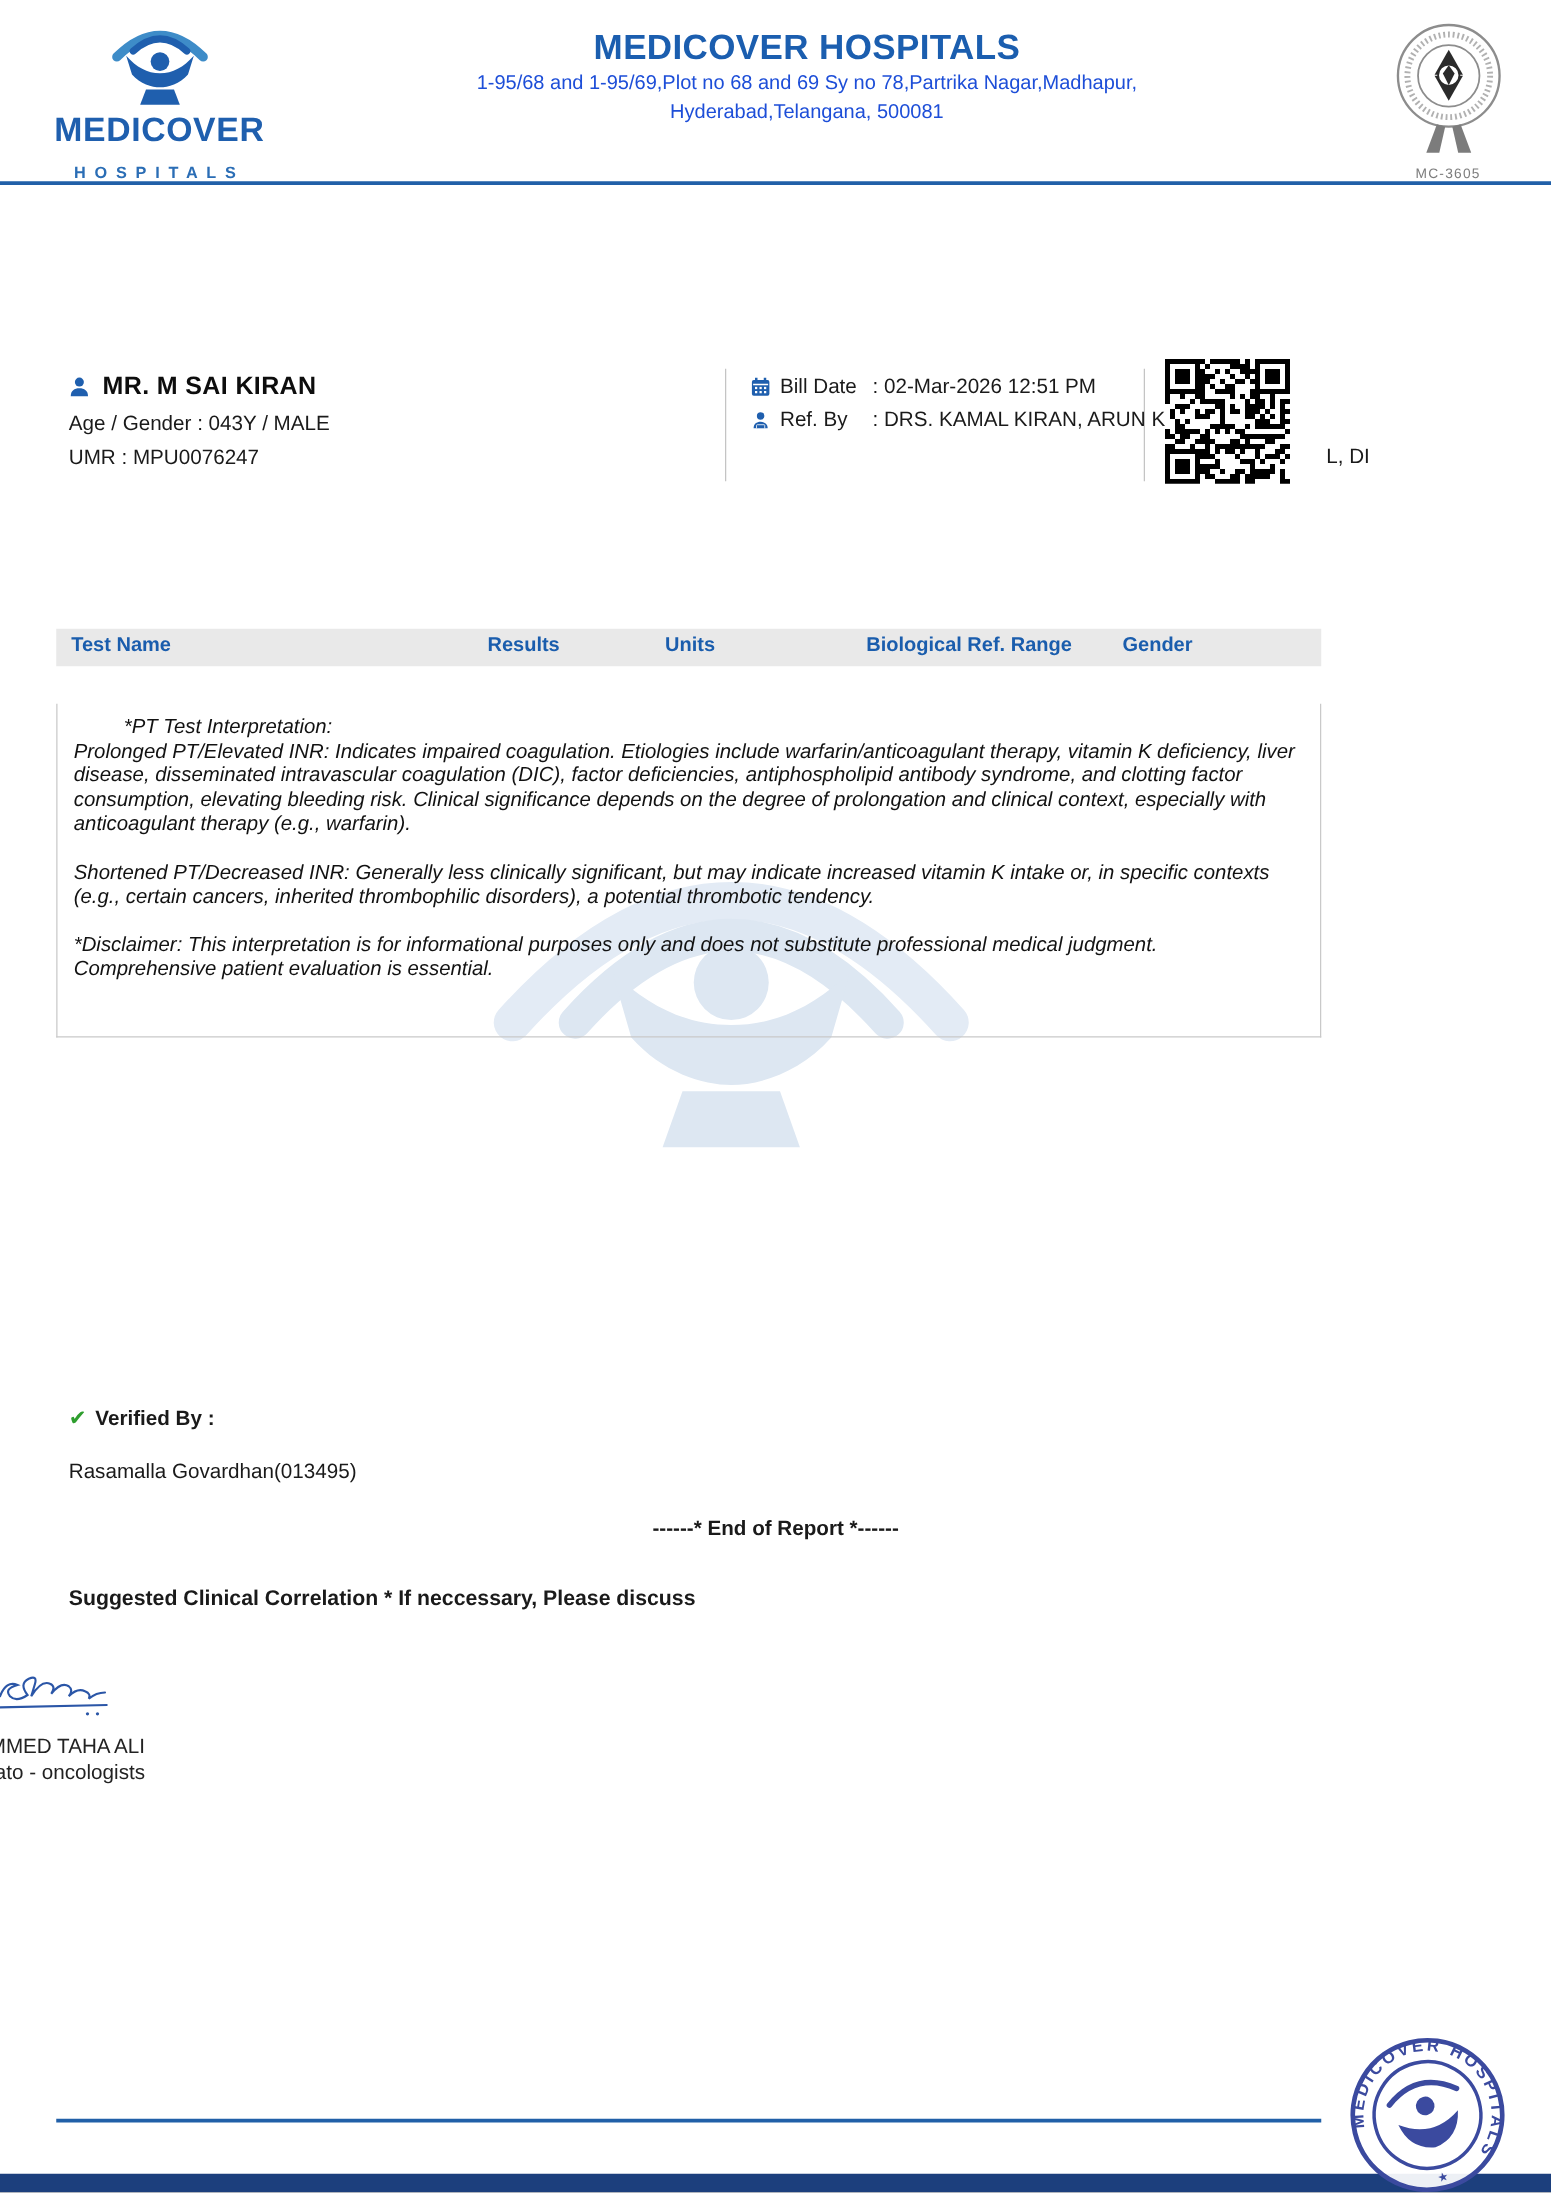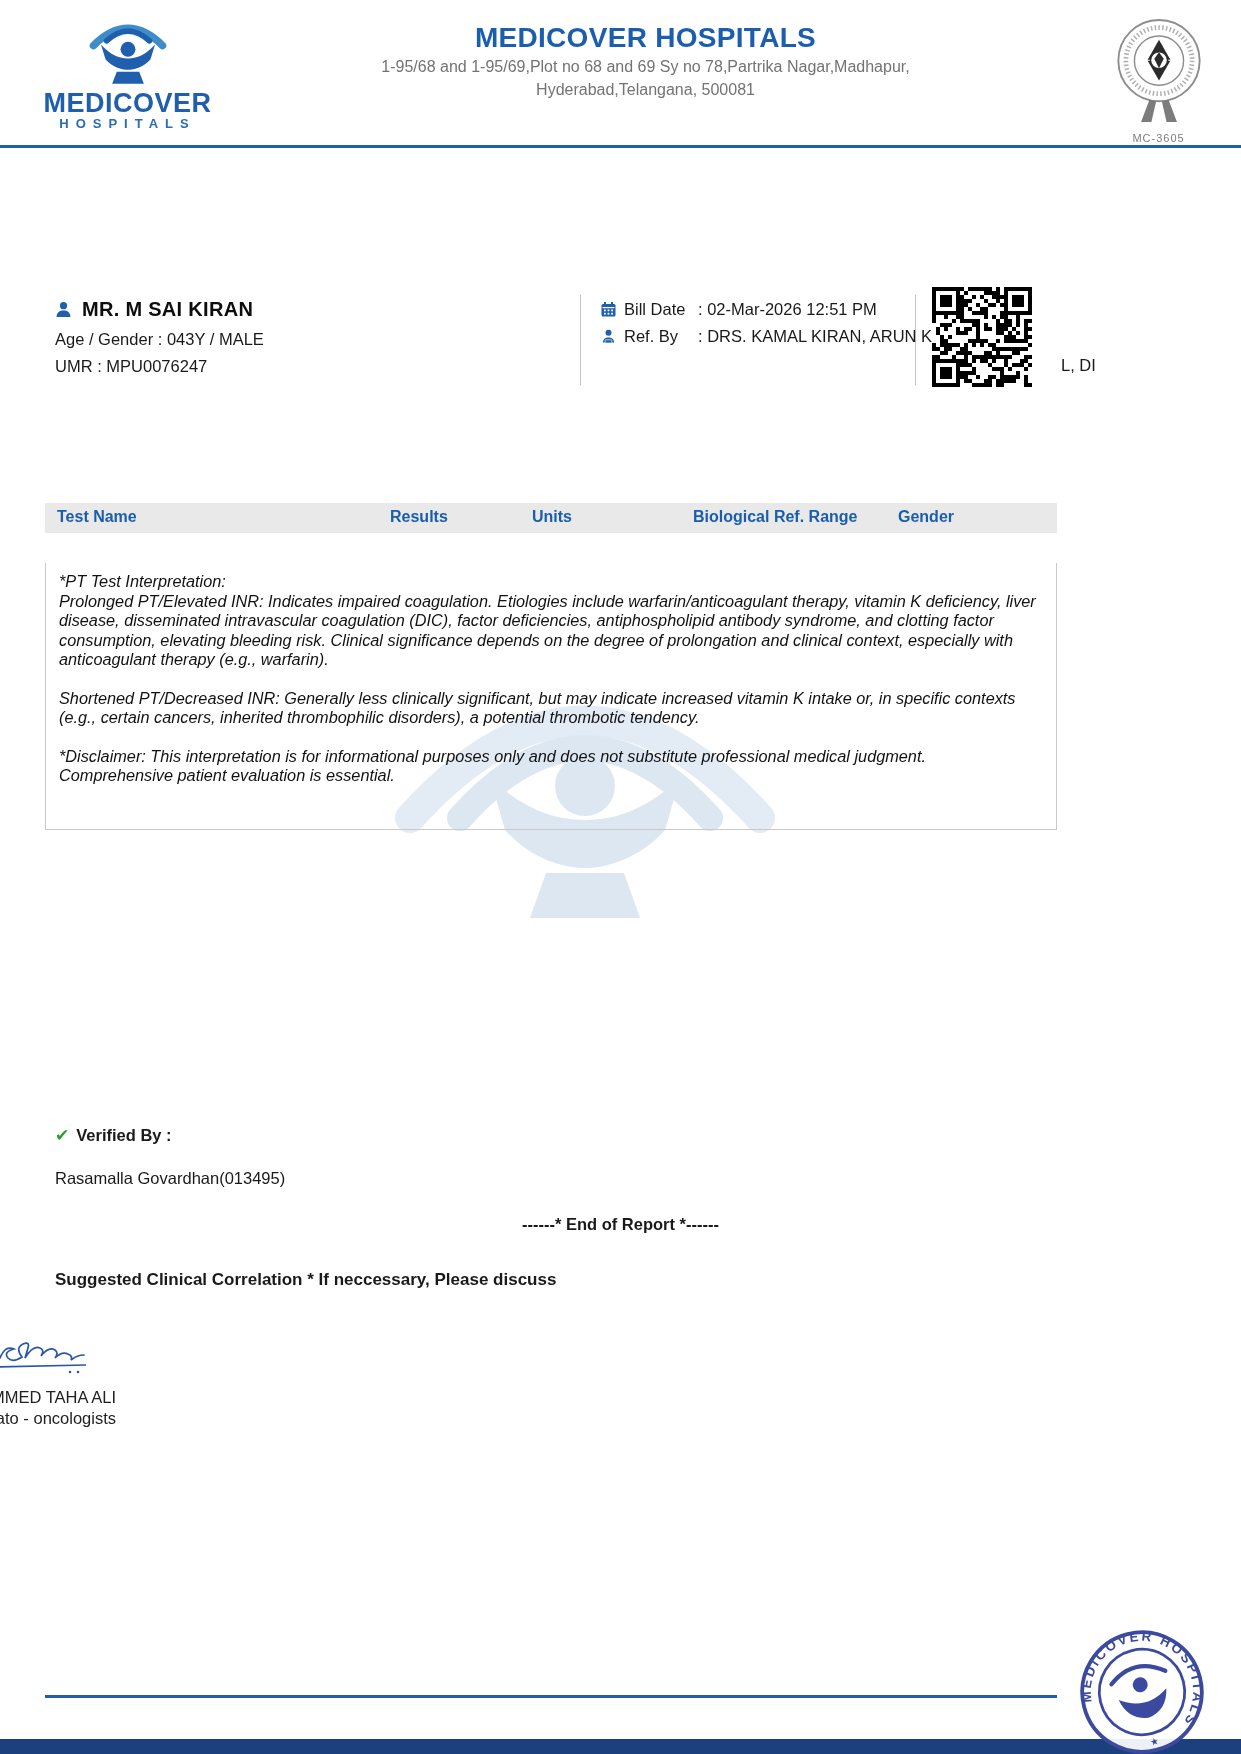--- a/index.html
+++ b/index.html
@@ -6,25 +6,25 @@
   html,body { background:#9a9a9a; }
   .page {
     position:relative; width:1241px; height:1754px; margin:0 auto;
     background:#ffffff; overflow:hidden;
     font-family:"Liberation Sans","DejaVu Sans",sans-serif; color:#1a1a1a;
   }
   
   .header { position:absolute; top:12px; left:0; width:100%; height:132px; display:flex; }
   .logo-block { width:215px; padding-top:8px; text-align:center;padding-left:40px; }
   .logo-name { font-size:27px; font-weight:bold; color:#1f5fae; letter-spacing:0.5px; line-height:26px; }
-  .logo-sub  { font-size:13px; font-weight:bold; color:#2a6db5; letter-spacing:7px; margin-top:0; }
+  .logo-sub  { font-size:13px; font-weight:bold; color:#2a6db5; letter-spacing:7px; margin-top:13px; }
   .head-center { flex:1; text-align:center; padding-top:10px; }
   .doc-title { font-size:28px; font-weight:bold; color:#1b5eaf; letter-spacing:0.3px; }
   .doc-subtitle { font-size:18px; font-weight:bold; color:#111; margin-top:3px; }
-  .doc-addr { font-size:16px; color:#737373; margin-top:3px; line-height:20px; }
+  .doc-addr { font-size:16px; color:#1d4ed8; margin-top:3px; line-height:20px; }
   .seal-block { width:165px; text-align:center; padding-top:4px; }
   .seal-code { font-size:11px; color:#7d7d7d; letter-spacing:1px; margin-top:0px; }
   .rule-top { position:absolute; top:145px; left:0; width:100%; height:3px; background:#2160a8; }
 
   
   .info { position:absolute; top:158px; left:0; width:100%; height:100px; font-size:16.5px; }
   .patient-name-row { position:absolute; left:55px; top:8px; display:flex; align-items:center; gap:10px; }
   .patient-name { font-size:20px; font-weight:bold; color:#0d0d0d; letter-spacing:0.3px;text-align:center; }
   .patient-line1 { position:absolute; left:55px; top:40px; }
   .patient-line2 { position:absolute; left:55px; top:67px; }
@@ -514,21 +514,21 @@
 
   <div class="tbl-head z1">
     <span class="th-0">Test Name</span>
     <span class="th-1">Results</span>
     <span class="th-2">Units</span>
     <span class="th-3">Biological Ref. Range</span>
     <span class="th-4">Gender</span>
   </div>
 
   <div class="tbl-body z1">
-    <p style="margin-bottom:0;">*PT Test Interpretation:</p>
+    <p style="margin-bottom:0;margin-left:40px;">*PT Test Interpretation:</p>
     <p>Prolonged PT/Elevated INR: Indicates impaired coagulation. Etiologies include warfarin/anticoagulant therapy, vitamin K deficiency, liver disease, disseminated intravascular coagulation (DIC), factor deficiencies, antiphospholipid antibody syndrome, and clotting factor consumption, elevating bleeding risk. Clinical significance depends on the degree of prolongation and clinical context, especially with anticoagulant therapy (e.g., warfarin).</p>
     <p>Shortened PT/Decreased INR: Generally less clinically significant, but may indicate increased vitamin K intake or, in specific contexts (e.g., certain cancers, inherited thrombophilic disorders), a potential thrombotic tendency.</p>
     <p>*Disclaimer: This interpretation is for informational purposes only and does not substitute professional medical judgment. Comprehensive patient evaluation is essential.</p>
   </div>
 
   <div class="verified-row z1">
     <span class="check">✔</span>
     <span>Verified By :</span>
   </div>
   <div class="verified-name z1">Rasamalla Govardhan(013495)</div>

